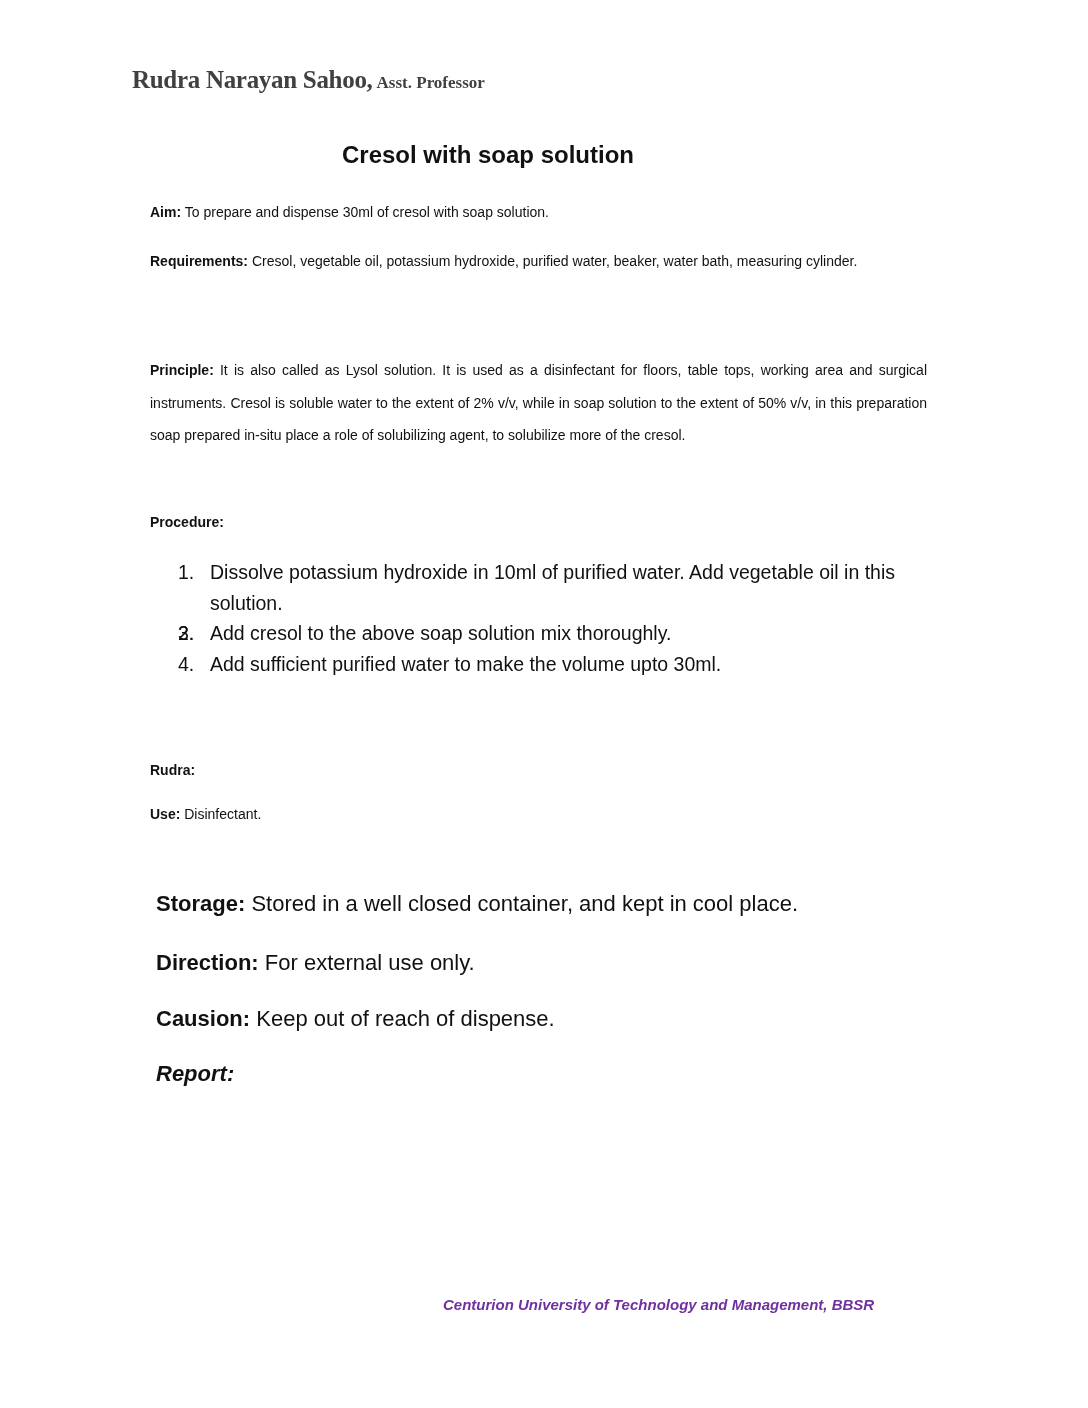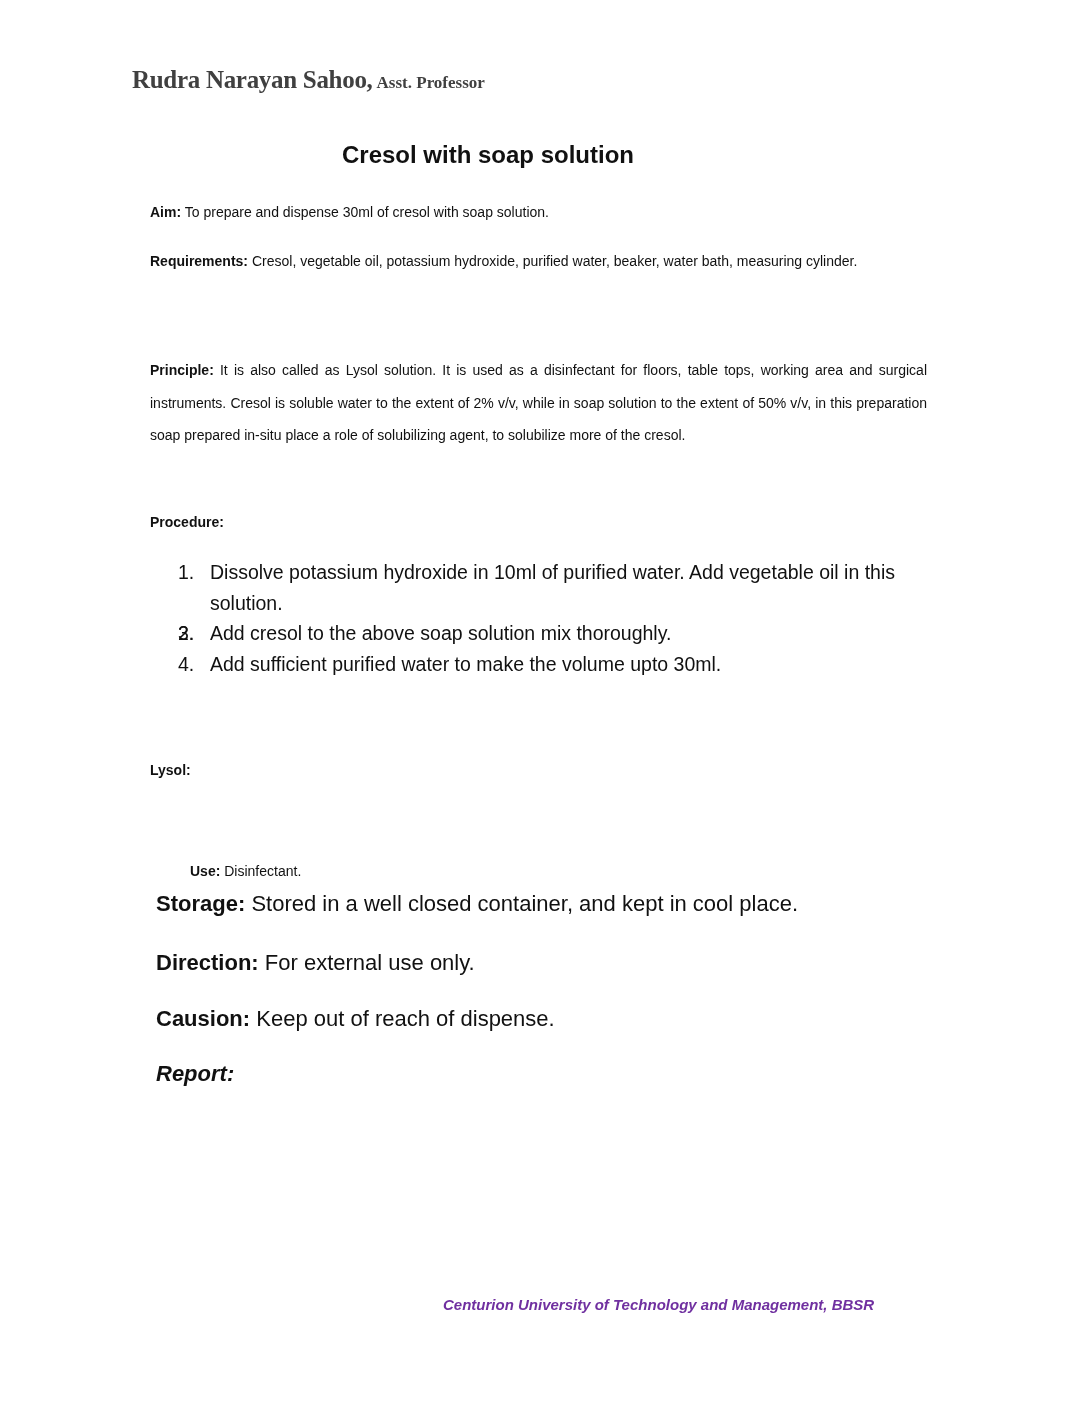--- a/index.html
+++ b/index.html
@@ -61,24 +61,24 @@
     <span class="num">3.</span>
     <span>Add cresol to the above soap solution mix thoroughly.</span>
   </li>
   <li>
     <span class="num">4.</span>
     <span>Add sufficient purified water to make the volume upto 30ml.</span>
   </li>
 </ol>
 
 <div class="abs para" style="top:754px;">
-  <b>Lysol:</b>
+  <b>Rudra:</b>
 </div>
 
-<div class="abs para" style="top:855px;margin-left:40px;">
+<div class="abs para" style="top:798px;">
   <b>Use:</b>
   <span>Disinfectant.</span>
 </div>
 
 <div class="abs lower" style="top:891px;">
   <b>Storage:</b>
   <span>Stored in a well closed container, and kept in cool place.</span>
 </div>
 
 <div class="abs lower" style="top:950px;">

